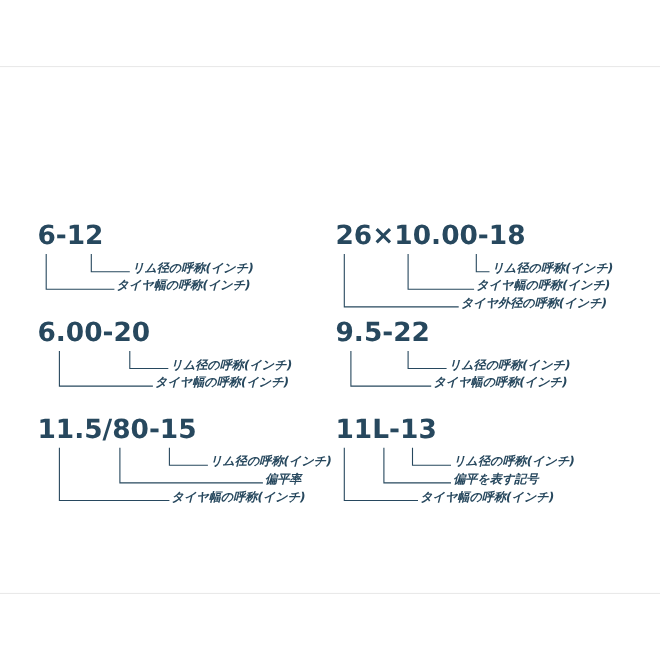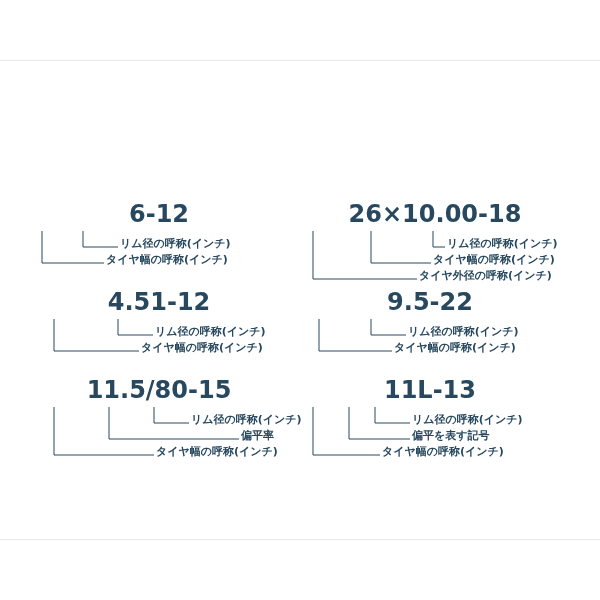--- a/index.html
+++ b/index.html
@@ -46,38 +46,38 @@
     position: absolute;
     color: #27485e;
   }
   .code {
     font-size: 24px;
     font-weight: bold;
     color: #27485e;
     font-family: "DejaVu Sans", sans-serif;
     white-space: nowrap;
     line-height: 1;
-    text-align: center;
   }
   .callouts {
     position: relative;
     margin-top: 5px;
   }
   .callout {
     position: relative;
     height: 17px;
   }
   .callout .label {
     position: absolute;
     bottom: -2px;
     font-size: 11px;
     font-weight: bold;
     color: #27485e;
     white-space: nowrap;
     font-family: "DejaVu Sans", sans-serif;
+    font-style: italic;
   }
   
   .leader-svg {
     position: absolute;
     left: 0;
     top: 0;
     overflow: visible;
   }
   .lead {
     stroke: #27485e;
@@ -103,21 +103,21 @@
       <div class="callout" style="height:16px;">
         <div class="label" style="left:86px; bottom:-4px;">リム径の呼称(インチ)</div>
       </div>
       <div class="callout" style="height:16px;">
         <div class="label" style="left:72px; bottom:-4px;">タイヤ幅の呼称(インチ)</div>
       </div>
     </div>
   </div>
 
   <div class="group" style="left:34px; top:290px;">
-    <div class="code">4.51-12</div>
+    <div class="code">6.00-20</div>
     <div class="callouts" style="width:250px; height:44px;">
       <svg class="leader-svg" width="250" height="44" viewBox="0 0 250 44">
         <path class="lead" d="M 84 0 L 84 16 L 119 16"></path>
         <path class="lead" d="M 20 0 L 20 32 L 105 32"></path>
       </svg>
       <div class="callout" style="height:16px;">
         <div class="label" style="left:121px; bottom:-4px;">リム径の呼称(インチ)</div>
       </div>
       <div class="callout" style="height:16px;">
         <div class="label" style="left:107px; bottom:-4px;">タイヤ幅の呼称(インチ)</div>

